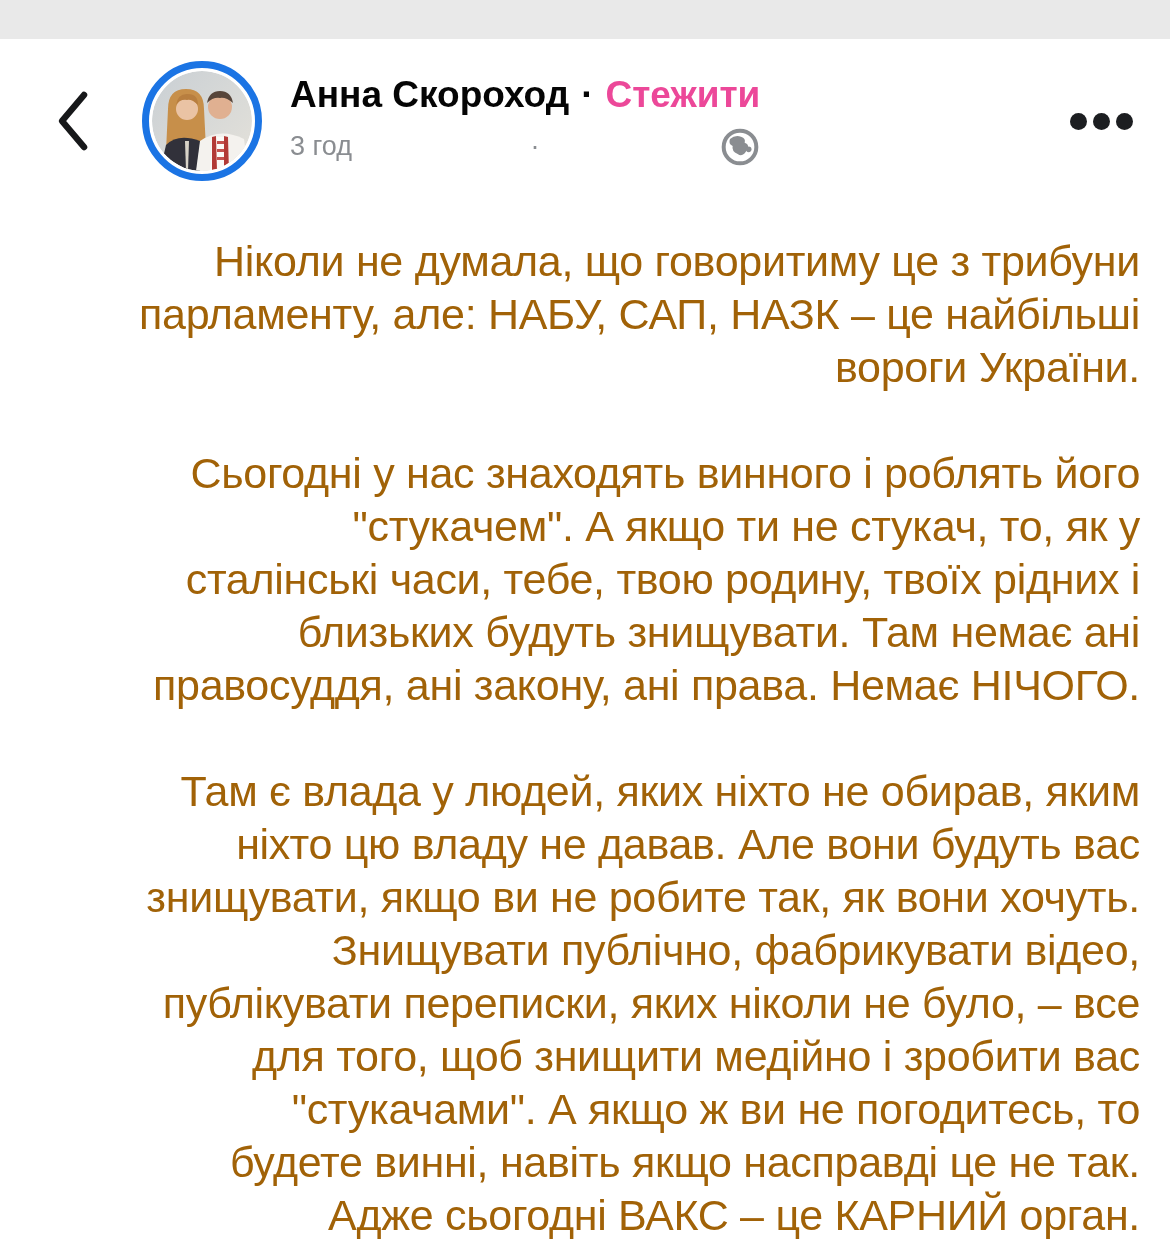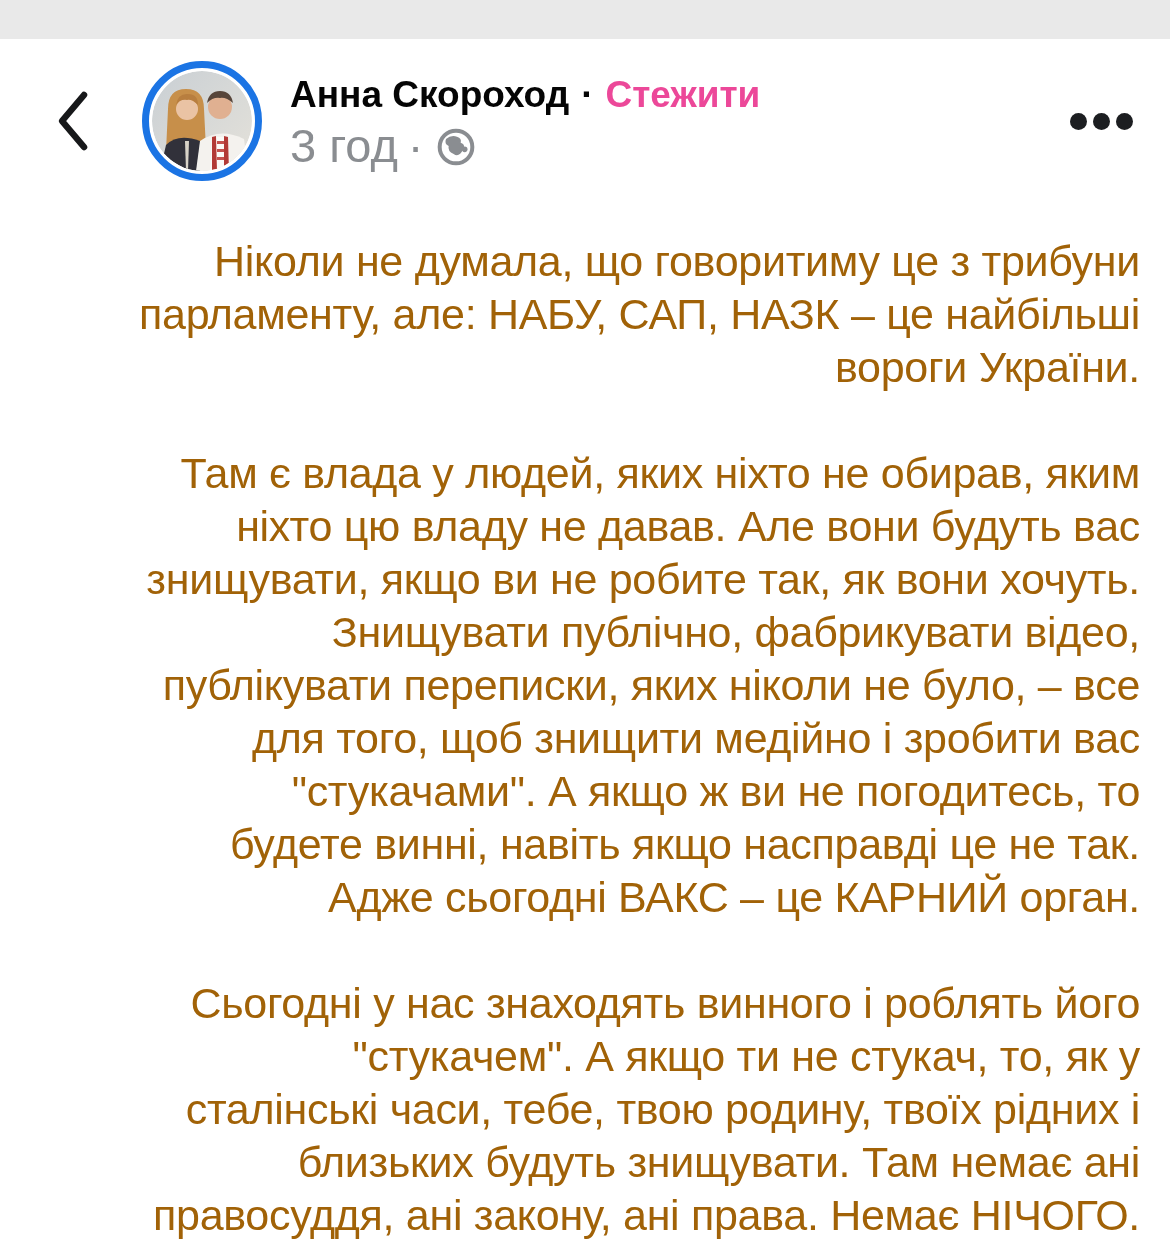--- a/index.html
+++ b/index.html
@@ -32,21 +32,21 @@
   .name-row{
     display:flex;align-items:baseline;gap:12px;
     font-size:37px;line-height:44px;font-weight:700;
     white-space:nowrap;
   }
   .name-sep{color:#050505;font-weight:700;}
   .follow-link{color:#ec4899;text-decoration:none;cursor:pointer;font-weight:700;}
   .meta-row{
     margin-top:8px;
     display:flex;align-items:center;gap:10px;
-    font-size:47px;line-height:42px;color:#8a8d91;font-weight:400;
+    font-size:27px;line-height:42px;color:#8a8d91;font-weight:400;justify-content:space-between;
   }
   .meta-sep{color:#8a8d91;}
   .globe{margin-left:2px;margin-top:2px;}
   .more-btn{
     position:absolute;left:1056px;top:60px;
     width:90px;height:44px;
     background:none;border:none;padding:0;cursor:pointer;
     display:flex;align-items:center;justify-content:center;gap:6px;
   }
   .more-btn .dot{
@@ -137,32 +137,32 @@
     </button>
   </header>
 
   <main class="post-body">
     <p>
       <span class="tl" style="display:block">Ніколи не думала, що говоритиму це з трибуни</span>
       <span class="tl" style="display:block">парламенту, але: НАБУ, САП, НАЗК – це найбільші</span>
       <span class="tl" style="display:block">вороги України.</span>
     </p>
     <p>
+      <span class="tl" style="display:block">Сьогодні у нас знаходять винного і роблять його</span>
+      <span class="tl" style="display:block">"стукачем". А якщо ти не стукач, то, як у</span>
+      <span class="tl" style="display:block">сталінські часи, тебе, твою родину, твоїх рідних і</span>
+      <span class="tl" style="display:block">близьких будуть знищувати. Там немає ані</span>
+      <span class="tl" style="display:block">правосуддя, ані закону, ані права. Немає НІЧОГО.</span>
+    </p>
+    <p>
       <span class="tl" style="display:block">Там є влада у людей, яких ніхто не обирав, яким</span>
       <span class="tl" style="display:block">ніхто цю владу не давав. Але вони будуть вас</span>
       <span class="tl" style="display:block">знищувати, якщо ви не робите так, як вони хочуть.</span>
       <span class="tl" style="display:block">Знищувати публічно, фабрикувати відео,</span>
       <span class="tl" style="display:block">публікувати переписки, яких ніколи не було, – все</span>
       <span class="tl" style="display:block">для того, щоб знищити медійно і зробити вас</span>
       <span class="tl" style="display:block">"стукачами". А якщо ж ви не погодитесь, то</span>
       <span class="tl" style="display:block">будете винні, навіть якщо насправді це не так.</span>
       <span class="tl" style="display:block">Адже сьогодні ВАКС – це КАРНИЙ орган.</span>
     </p>
-    <p>
-      <span class="tl" style="display:block">Сьогодні у нас знаходять винного і роблять його</span>
-      <span class="tl" style="display:block">"стукачем". А якщо ти не стукач, то, як у</span>
-      <span class="tl" style="display:block">сталінські часи, тебе, твою родину, твоїх рідних і</span>
-      <span class="tl" style="display:block">близьких будуть знищувати. Там немає ані</span>
-      <span class="tl" style="display:block">правосуддя, ані закону, ані права. Немає НІЧОГО.</span>
-    </p>
   </main>
 
 </div>
 
 </body></html>

